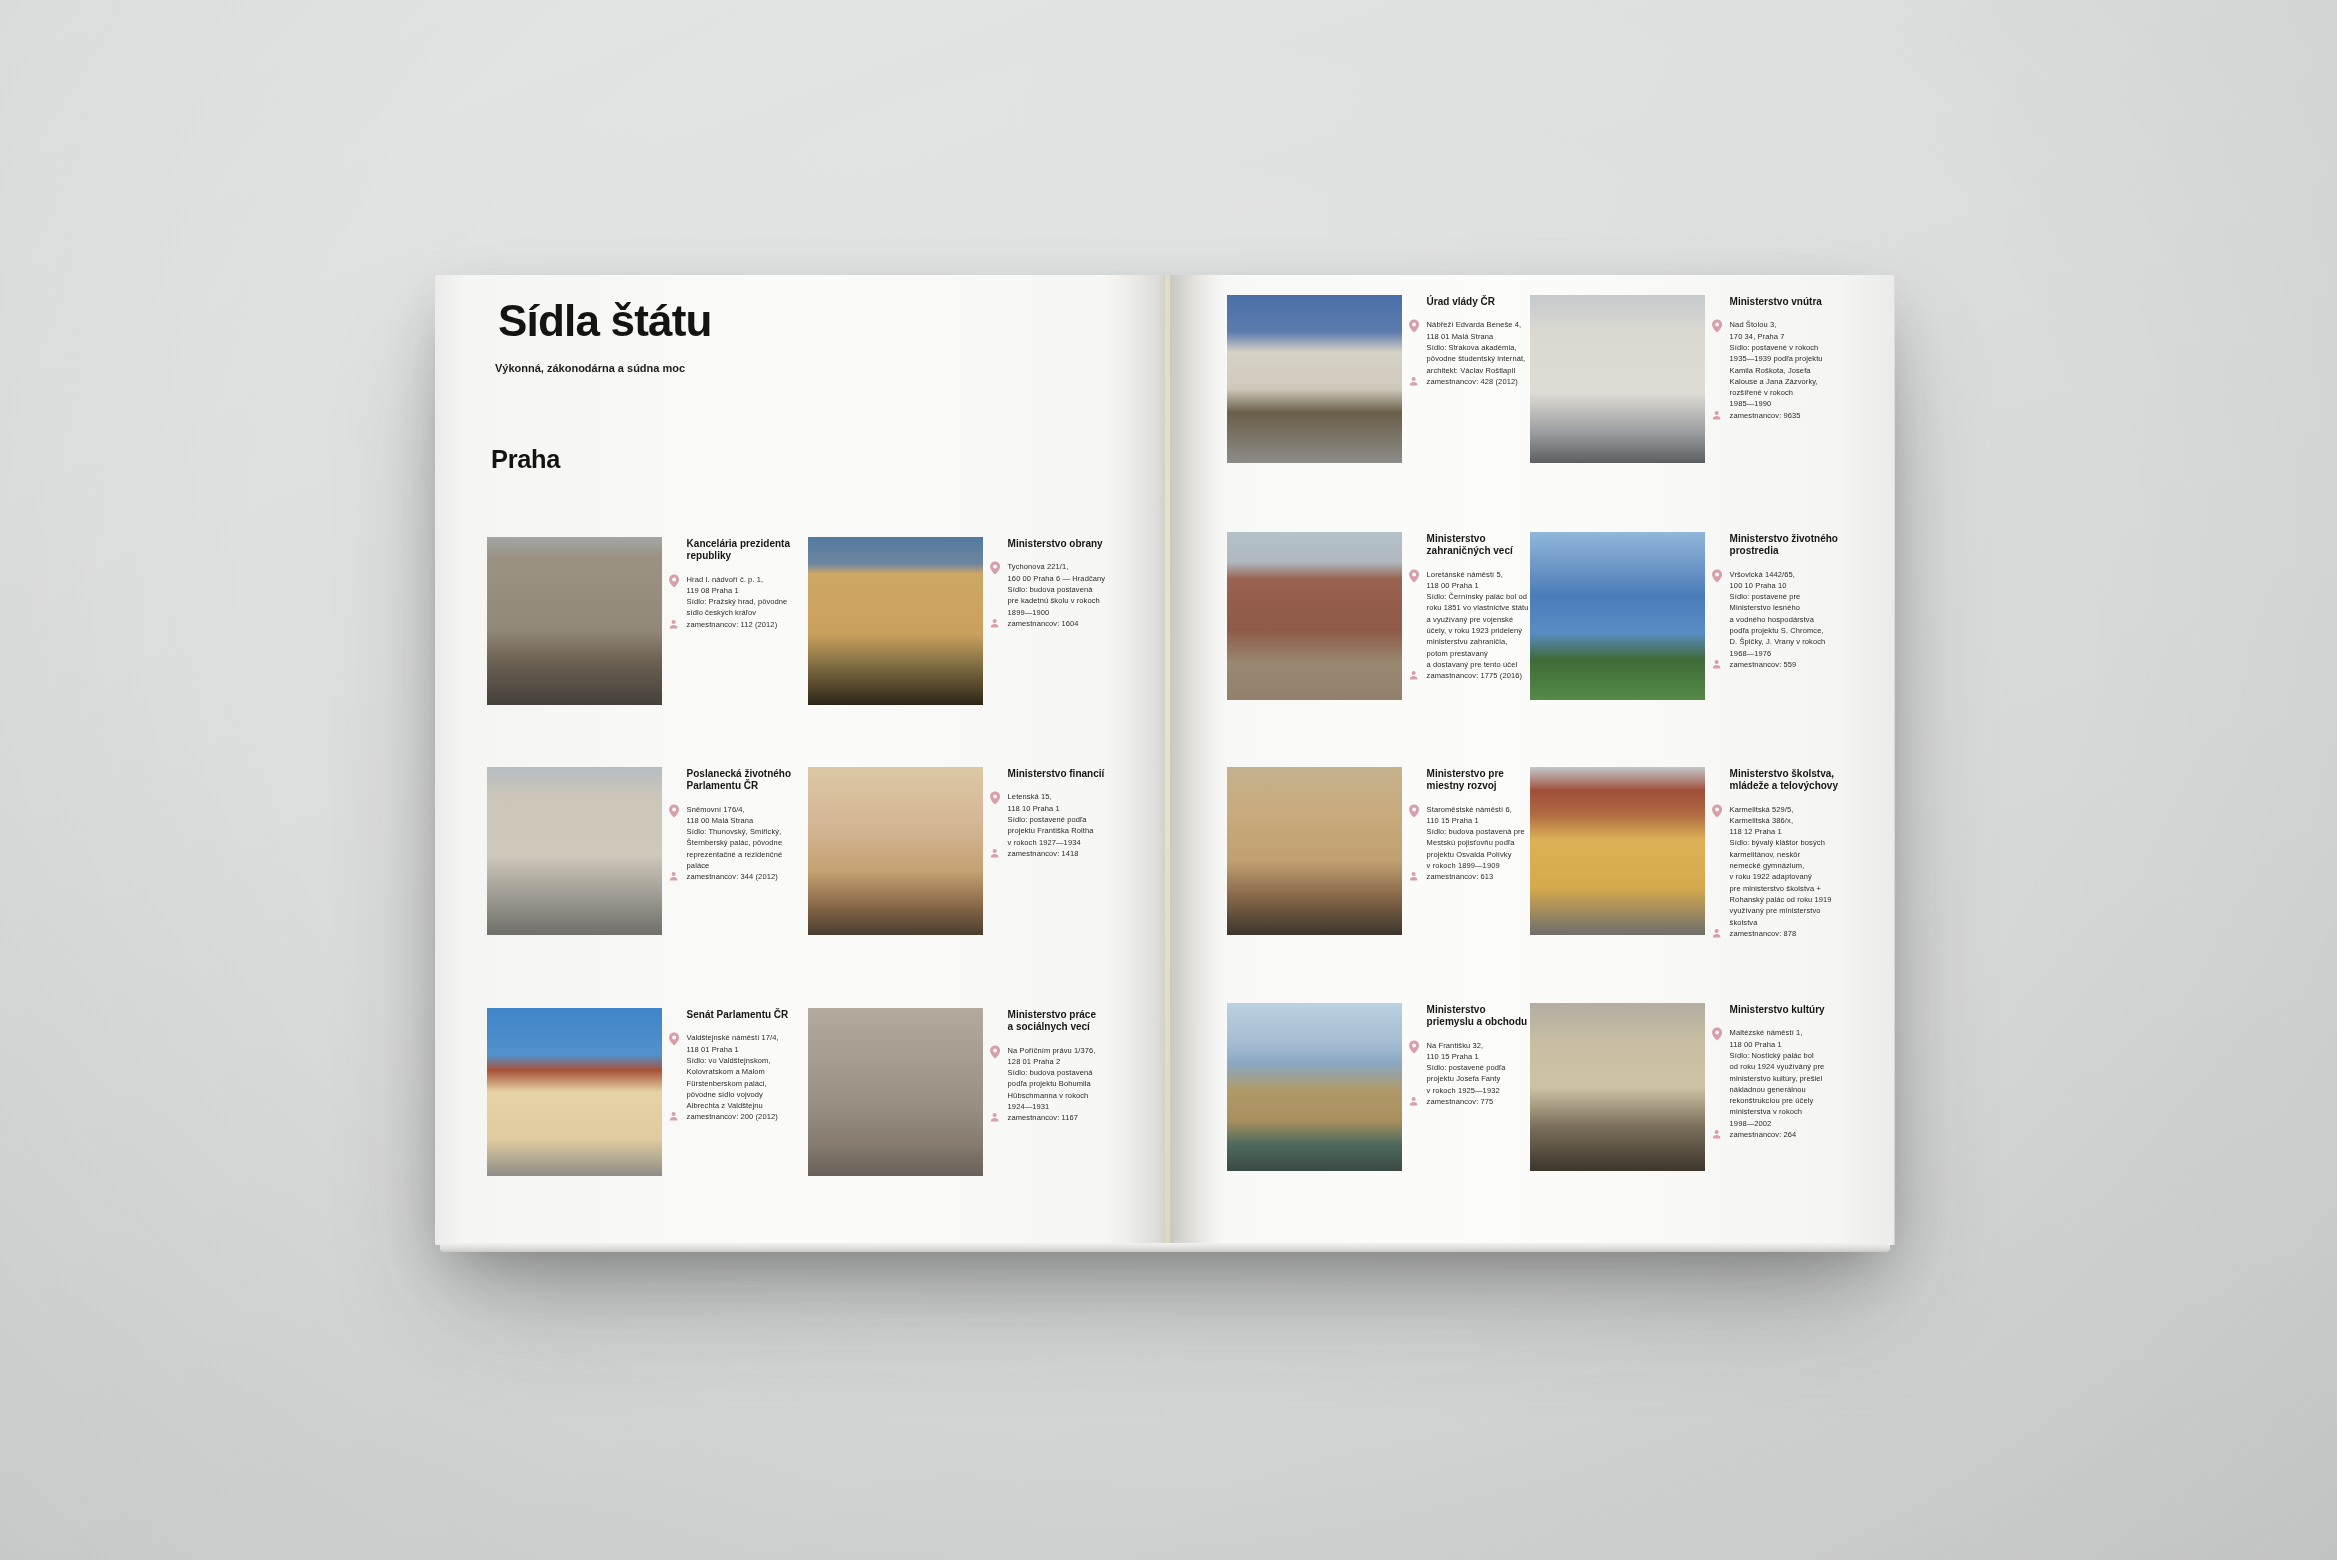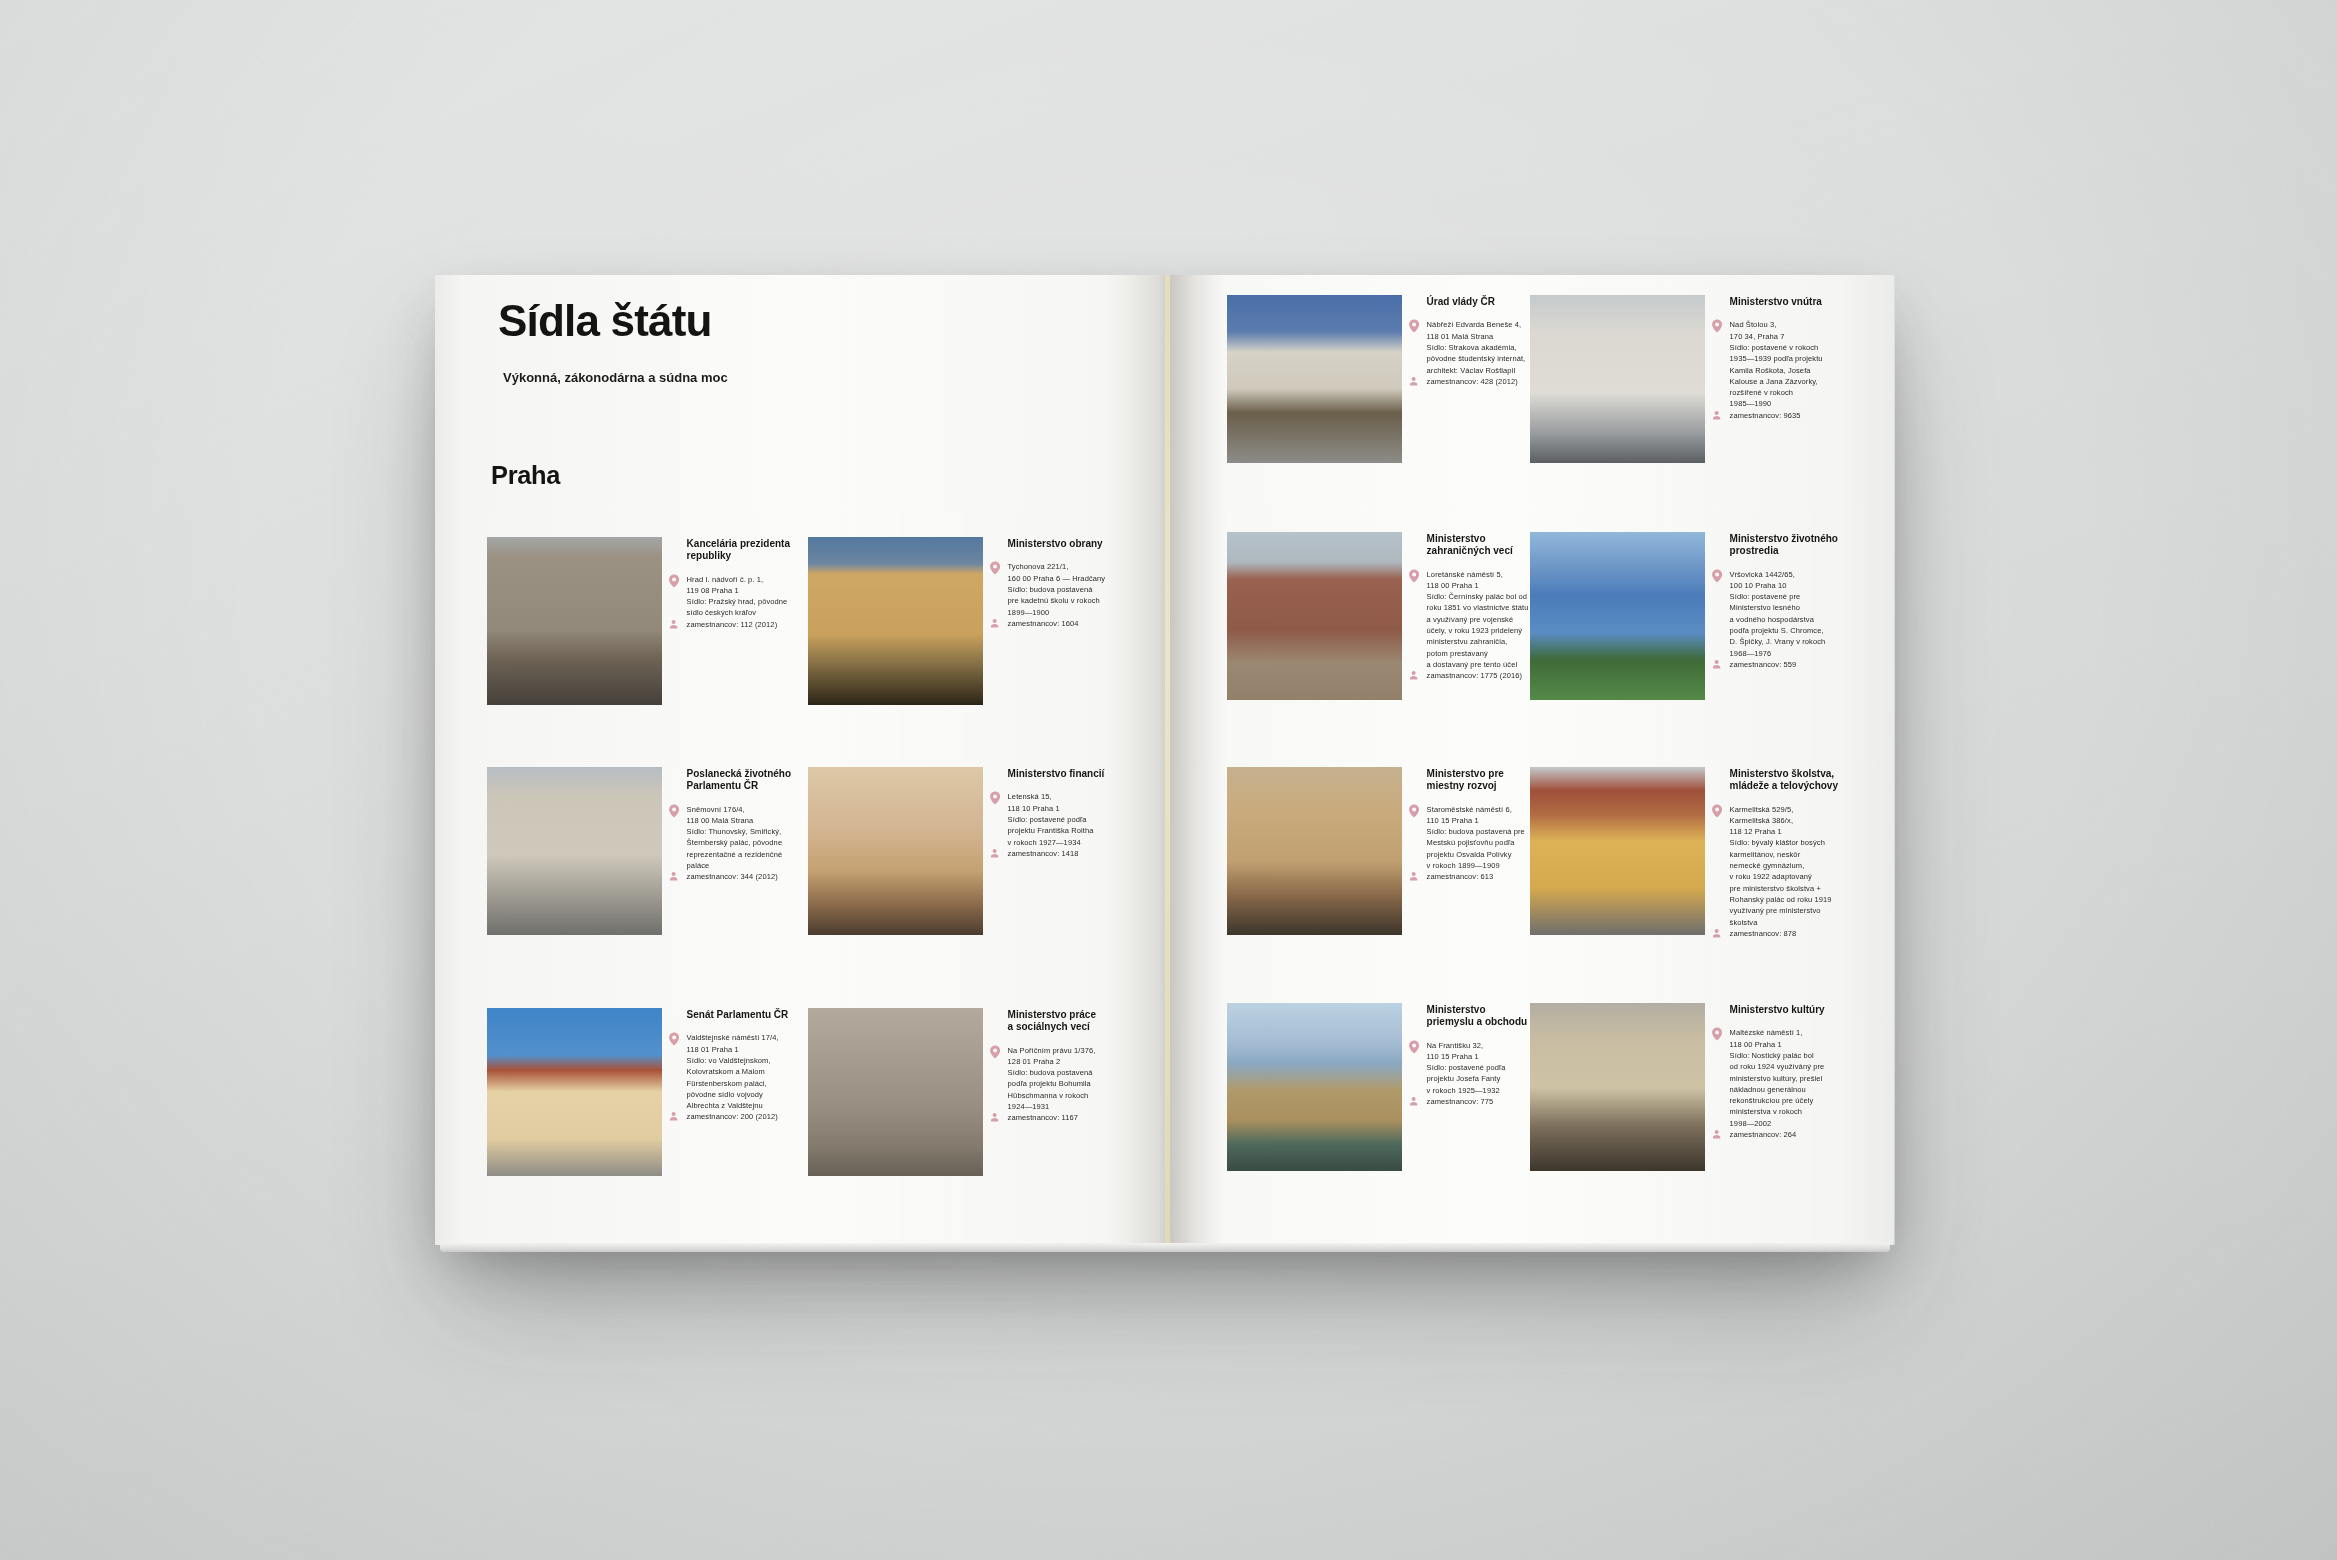--- a/index.html
+++ b/index.html
@@ -22,22 +22,22 @@
     background:linear-gradient(180deg,#e7e0bd,#efe9c9 40%,#e3dcb6);opacity:.85;}
   .fold-left{position:absolute;right:0;top:0;width:66px;height:100%;pointer-events:none;
     background:linear-gradient(90deg,rgba(0,0,0,0) 0%,rgba(60,55,35,0.10) 80%,rgba(60,55,35,0.20) 100%);}
   .fold-right{position:absolute;left:0;top:0;width:56px;height:100%;pointer-events:none;
     background:linear-gradient(90deg,rgba(60,55,35,0.18) 0%,rgba(60,55,35,0.07) 45%,rgba(0,0,0,0) 100%);}
   .page-stack{position:absolute;left:4.7px;right:4.7px;bottom:-6.6px;height:8.5px;
     background:linear-gradient(180deg,#f2f2f0,#dddddb 60%,#c9c9c7);border-radius:0 0 3.8px 3.8px;}
   
   .title{position:absolute;left:56px;top:15px;margin:7px;font-size:44px;line-height:47px;
     font-weight:bold;letter-spacing:-0.8px;color:#141413;white-space:pre-line;}
-  .subtitle{position:absolute;left:56px;top:83px;margin:12px;font-size:13px;font-weight:bold;color:#1c1c1b;}
-  .section-heading{position:absolute;left:56px;top:186px;margin:0;font-size:25.4px;font-weight:bold;
+  .subtitle{position:absolute;left:56px;top:83px;margin:4px;font-size:11px;font-weight:bold;color:#1c1c1b;}
+  .section-heading{position:absolute;left:56px;top:170px;margin:0;font-size:25.4px;font-weight:bold;
     letter-spacing:-0.3px;color:#141413;}
   
   .entry{position:absolute;display:flex;gap:5.6px;}
   .photo{width:175px;height:168px;flex:0 0 auto;}
   .entry-text{width:143px;padding-top:0.9px;}
   .entry-title{margin:0 0 11.3px 19px;font-size:10px;line-height:12.2px;font-weight:bold;
     color:#161615;white-space:pre-line;}
   .row{position:relative;padding-left:19px;}
   .row p{margin:0;font-size:7.5px;line-height:11.3px;font-weight:normal;color:#2a2a28;
     letter-spacing:0.1px;white-space:pre-line;}

